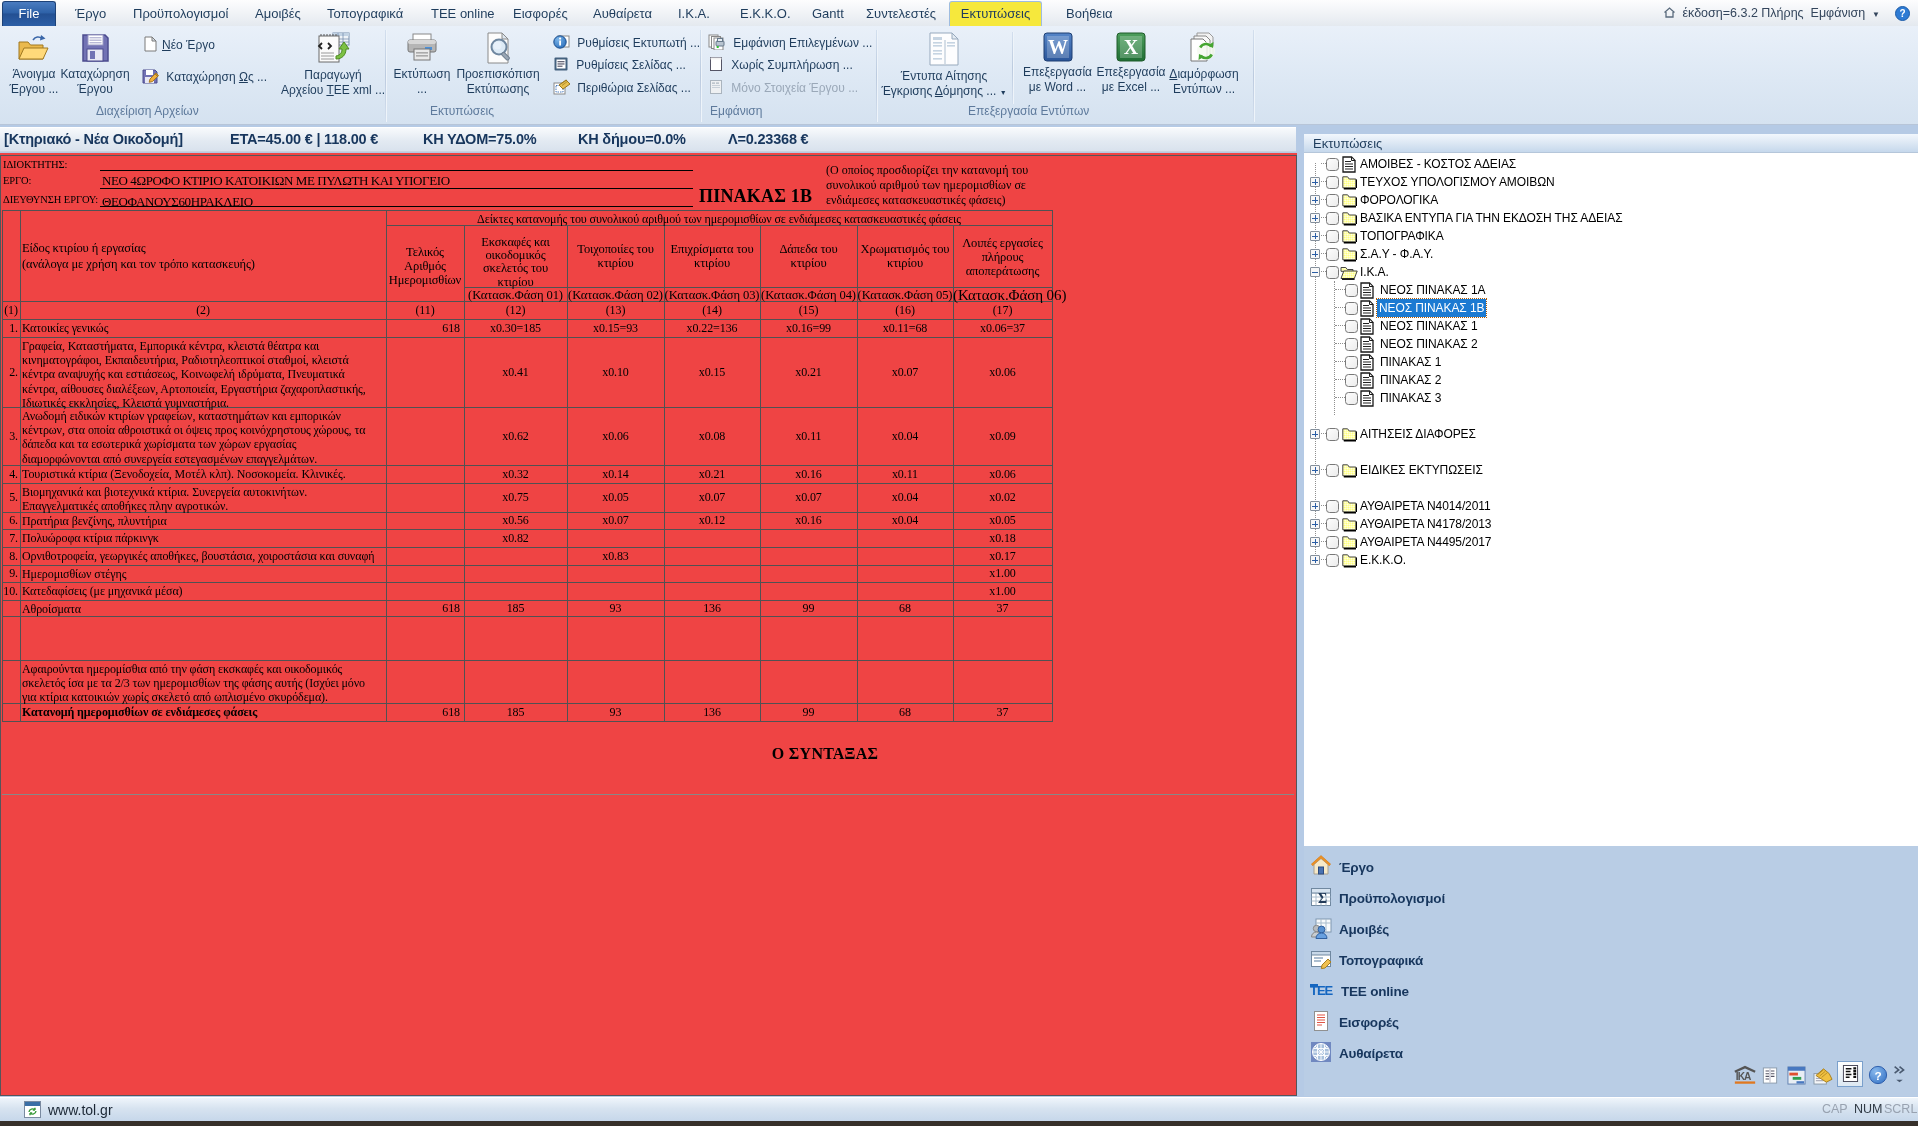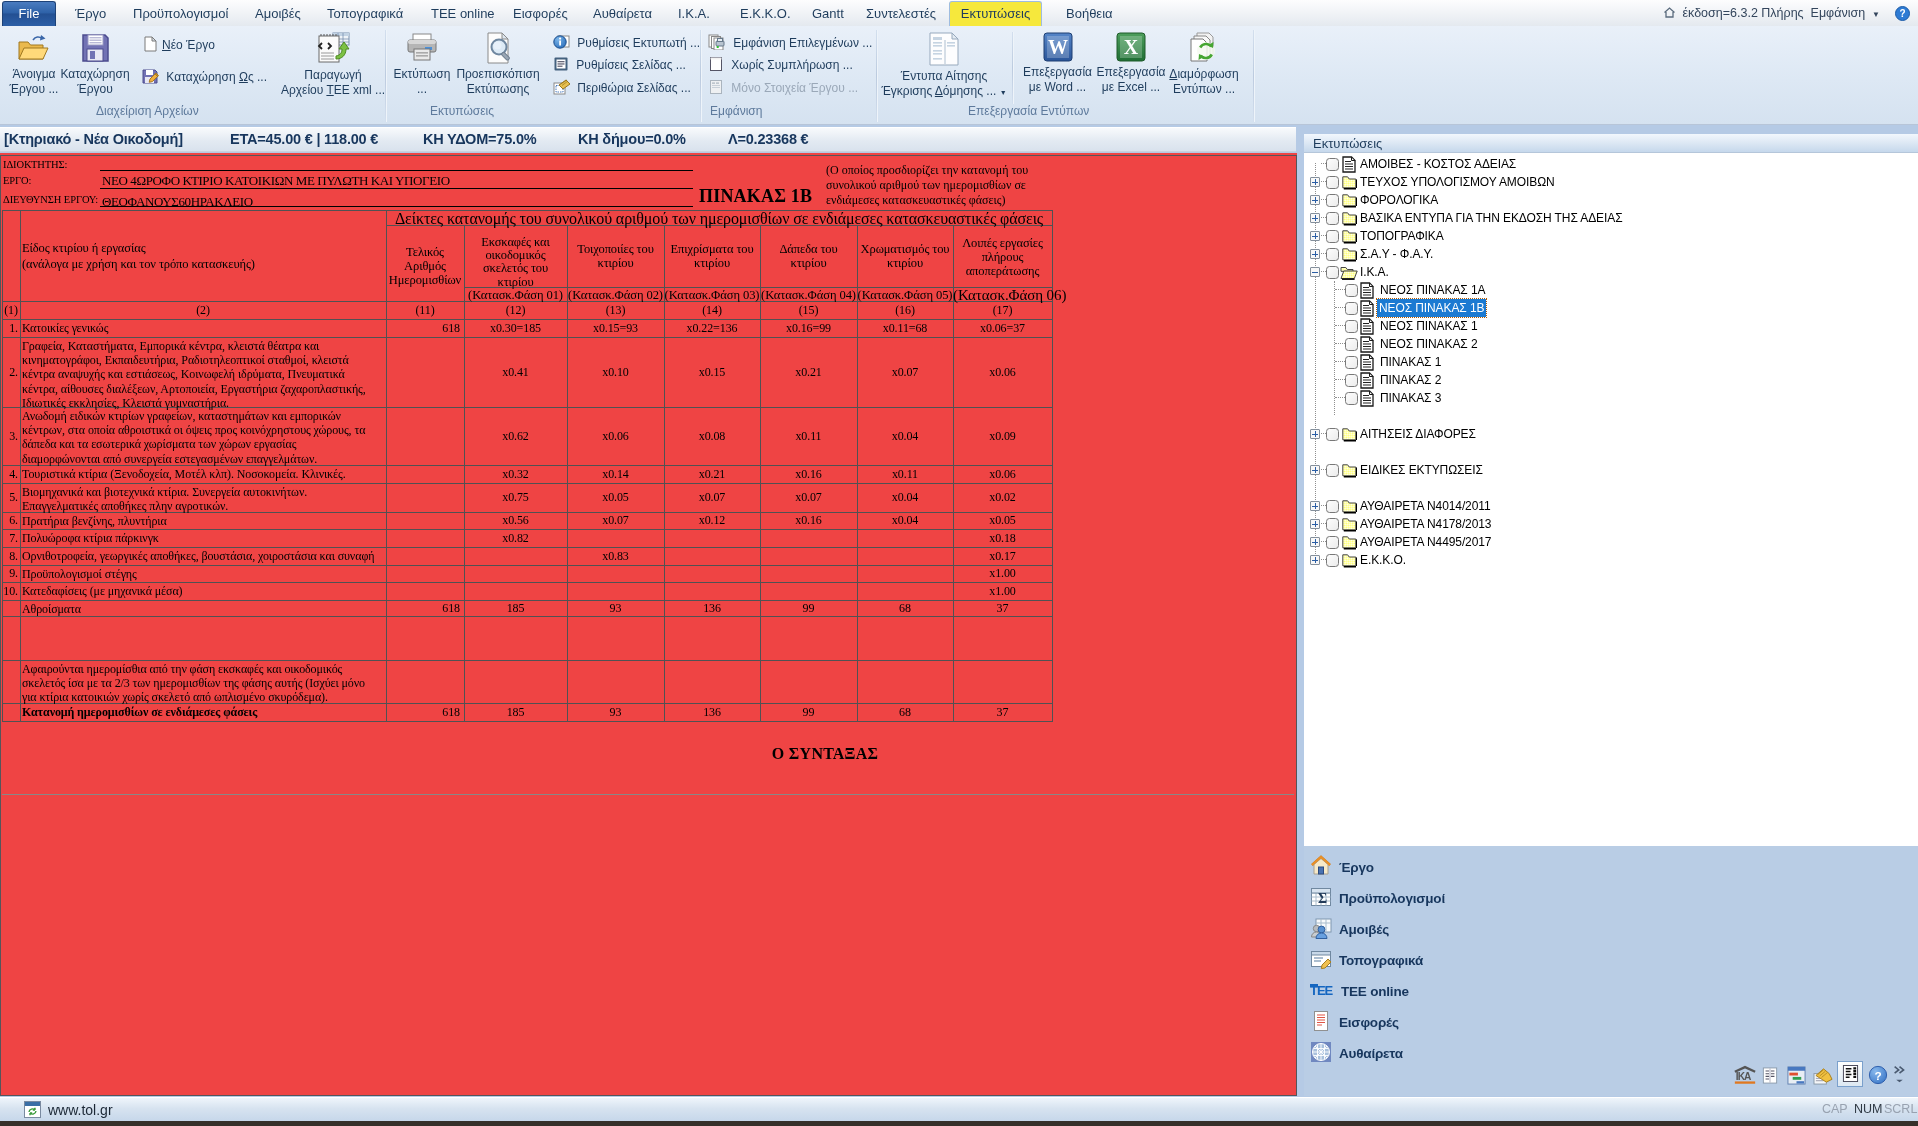--- a/index.html
+++ b/index.html
@@ -286,21 +286,21 @@
     <div class="vl" style="left:2px;top:57px;height:512px"></div>
     <div class="vl" style="left:20px;top:57px;height:512px"></div>
     <div class="vl" style="left:386px;top:57px;height:512px"></div>
     <div class="vl" style="left:464px;top:72px;height:497px"></div>
     <div class="vl" style="left:567px;top:72px;height:497px"></div>
     <div class="vl" style="left:664px;top:72px;height:497px"></div>
     <div class="vl" style="left:760px;top:72px;height:497px"></div>
     <div class="vl" style="left:857px;top:72px;height:497px"></div>
     <div class="vl" style="left:953px;top:72px;height:497px"></div>
     <div class="vl" style="left:1052px;top:57px;height:512px"></div>
-    <div class="tc c" style="left:386px;top:58.5px;width:666px;font-size:16px">Δείκτες κατανομής του συνολικού αριθμού των ημερομισθίων σε ενδιάμεσες κατασκευαστικές φάσεις</div>
+    <div class="tc c" style="left:386px;top:58.5px;width:666px;font-size:12px">Δείκτες κατανομής του συνολικού αριθμού των ημερομισθίων σε ενδιάμεσες κατασκευαστικές φάσεις</div>
     <div class="tc " style="left:22px;top:88px;width:362px;line-height:15.5px;font-size:12.5px">Είδος κτιρίου ή εργασίας<br>(ανάλογα με χρήση και τον τρόπο κατασκευής)</div>
     <div class="tc c" style="left:386px;top:93px;width:78px;font-size:12.5px;line-height:13.8px">Τελικός<br>Αριθμός<br>Ημερομισθίων</div>
     <div class="tc c" style="left:464px;top:83px;width:103px;font-size:12.5px;line-height:13.2px">Εκσκαφές και<br>οικοδομικός<br>σκελετός του<br>κτιρίου</div>
     <div class="tc c" style="left:567px;top:90px;width:97px;font-size:12.5px;line-height:13.8px">Τοιχοποιίες του<br>κτιρίου</div>
     <div class="tc c" style="left:664px;top:90px;width:96px;font-size:12.5px;line-height:13.8px">Επιχρίσματα του<br>κτιρίου</div>
     <div class="tc c" style="left:760px;top:90px;width:97px;font-size:12.5px;line-height:13.8px">Δάπεδα του<br>κτιρίου</div>
     <div class="tc c" style="left:857px;top:90px;width:96px;font-size:12.5px;line-height:13.8px">Χρωματισμός του<br>κτιρίου</div>
     <div class="tc c" style="left:953px;top:84px;width:99px;font-size:12.5px;line-height:13.8px">Λοιπές εργασίες<br>πλήρους<br>αποπεράτωσης</div>
     <div class="tc c" style="left:464px;top:134.5px;width:103px;font-size:12.6px">(Κατασκ.Φάση 01)</div>
     <div class="tc c" style="left:567px;top:134.5px;width:97px;font-size:12.6px">(Κατασκ.Φάση 02)</div>
@@ -368,21 +368,21 @@
     <div class="tc c" style="left:953px;top:360.0px;width:99px">x0.05</div>
     <div class="tc r" style="left:2px;top:377.5px;width:16px">7.</div>
     <div class="tc " style="left:22px;top:378px;width:362px">Πολυώροφα κτίρια πάρκινγκ</div>
     <div class="tc c" style="left:464px;top:377.5px;width:103px">x0.82</div>
     <div class="tc c" style="left:953px;top:377.5px;width:99px">x0.18</div>
     <div class="tc r" style="left:2px;top:395.5px;width:16px">8.</div>
     <div class="tc " style="left:22px;top:396px;width:362px">Ορνιθοτροφεία, γεωργικές αποθήκες, βουστάσια, χοιροστάσια και συναφή</div>
     <div class="tc c" style="left:567px;top:395.5px;width:97px">x0.83</div>
     <div class="tc c" style="left:953px;top:395.5px;width:99px">x0.17</div>
     <div class="tc r" style="left:2px;top:413.0px;width:16px">9.</div>
-    <div class="tc " style="left:22px;top:414px;width:362px">Προϋπολογισμοί στέγης</div>
+    <div class="tc " style="left:22px;top:414px;width:362px">Ημερομισθίων στέγης</div>
     <div class="tc c" style="left:953px;top:413.0px;width:99px">x1.00</div>
     <div class="tc r" style="left:2px;top:430.5px;width:16px">10.</div>
     <div class="tc " style="left:22px;top:431px;width:362px">Κατεδαφίσεις (με μηχανικά μέσα)</div>
     <div class="tc c" style="left:953px;top:430.5px;width:99px">x1.00</div>
     <div class="tc " style="left:22px;top:449px;width:362px">Αθροίσματα</div>
     <div class="tc r" style="left:386px;top:447.5px;width:74px">618</div>
     <div class="tc c" style="left:464px;top:447.5px;width:103px">185</div>
     <div class="tc c" style="left:567px;top:447.5px;width:97px">93</div>
     <div class="tc c" style="left:664px;top:447.5px;width:96px">136</div>
     <div class="tc c" style="left:760px;top:447.5px;width:97px">99</div>

